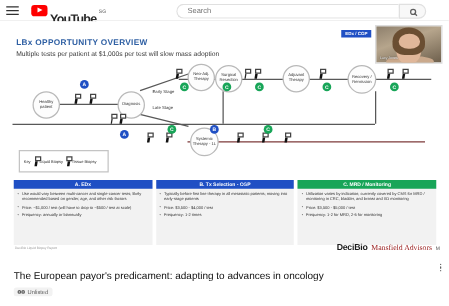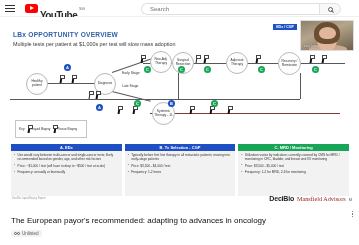--- a/index.html
+++ b/index.html
@@ -416,21 +416,21 @@
     <div class="cam">
       <div class="cam-body"></div>
       <div class="cam-face"></div>
       <div class="cam-hair"></div>
       <div class="cam-name">Lucy Jones</div>
     </div>
   </div>
 </div>
 
 <div class="below">
-  <div class="vid-title">The European payor's recommended: adapting to advances in oncology</div>
+  <div class="vid-title">The European payor's predicament: adapting to advances in oncology</div>
   <div class="unlisted">
     <span class="link-icon">
         <i></i>
         <i></i>
       </span>
     <span class="unlisted-txt">Unlisted</span>
   </div>
   <div class="kebab">
     <span></span>
       <span></span>

